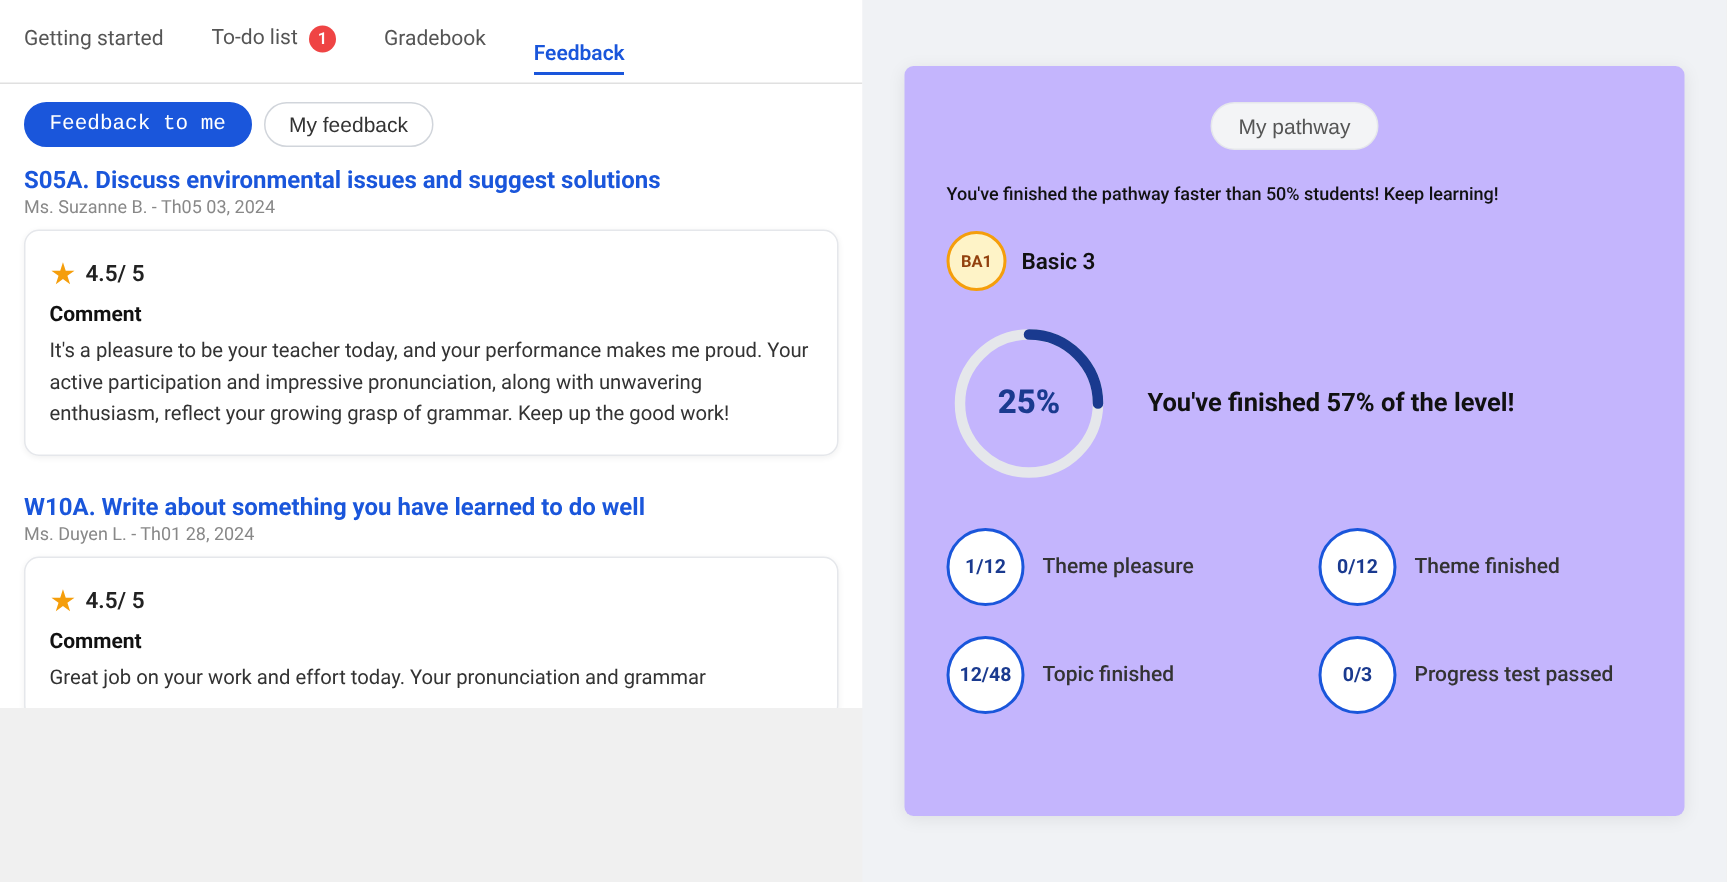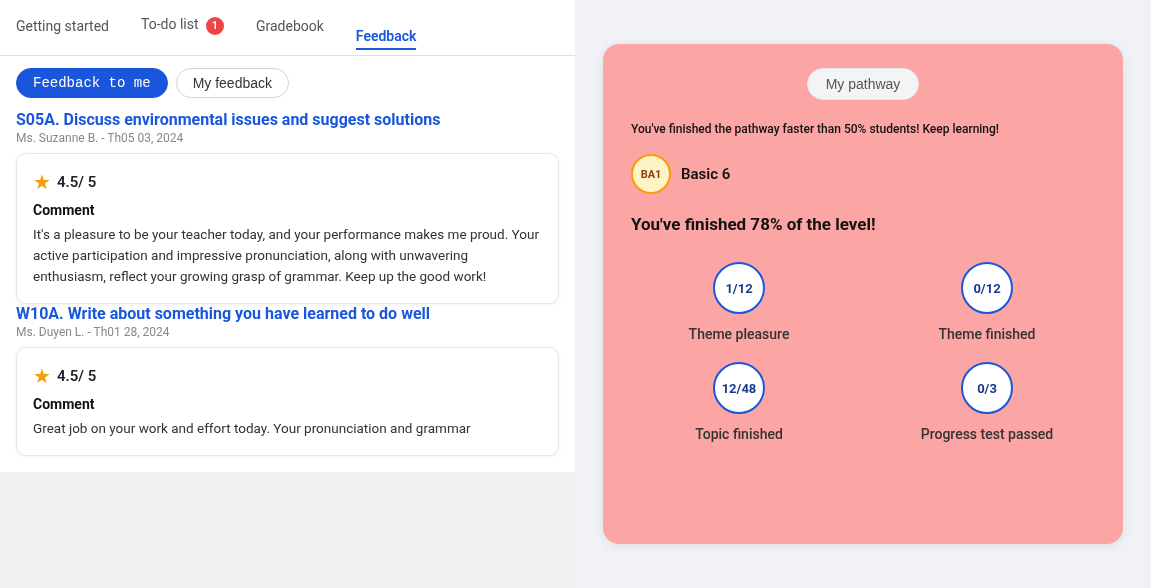--- a/index.html
+++ b/index.html
@@ -86,20 +86,21 @@
     }
 
     
     .feedback-list {
       flex: 1;
       overflow-y: auto;
       padding: 0 16px 16px;
     }
 
     .feedback-section {
+      margin-bottom: 24px;
     }
 
     .feedback-section-title {
       font-size: 16px;
       font-weight: 700;
       color: #1a56db;
       margin-bottom: 2px;
     }
 
     .feedback-meta {
@@ -148,22 +149,22 @@
     .right-panel {
       flex: 1;
       background: #f0f2f5;
       display: flex;
       align-items: center;
       justify-content: center;
       padding: 16px;
     }
 
     .achievement-card {
-      background: #fca5a5;
-      border-radius: 16px;
+      background: #c4b5fd;
+      border-radius: 6px;
       box-shadow: 0 2px 12px rgba(0,0,0,0.08);
       padding: 24px 28px;
       width: 520px;
       min-height: 500px;
     }
 
     
     .right-nav {
       display: flex;
       gap: 8px;
@@ -261,21 +262,20 @@
     .stats-grid {
       display: grid;
       grid-template-columns: 1fr 1fr;
       gap: 20px 32px;
     }
 
     .stat-item {
       display: flex;
       align-items: center;
       gap: 12px;
-      flex-direction: column;
     }
 
     .stat-circle {
       width: 52px;
       height: 52px;
       border-radius: 50%;
       border: 2.5px solid #1a56db;
       display: flex;
       align-items: center;
       justify-content: center;
@@ -347,25 +347,32 @@
   <div class="achievement-card">
 
     <div class="right-nav">
       <button class="right-tab default">My pathway</button>
     </div>
 
     <div class="achievement-msg">You've finished the pathway faster than 50% students! Keep learning!</div>
 
     <div class="badge-row">
       <div class="badge-circle">BA1</div>
-      <span class="badge-label">Basic 6</span>
+      <span class="badge-label">Basic 3</span>
     </div>
 
     <div class="progress-section">
-      <div class="progress-desc">You've finished 78% of the level!</div>
+      <div class="circle-container">
+        <svg width="110" height="110" viewBox="0 0 110 110">
+          <circle cx="55" cy="55" r="46" fill="none" stroke="#e5e7eb" stroke-width="7"></circle>
+          <circle cx="55" cy="55" r="46" fill="none" stroke="#1a3a8f" stroke-width="7" stroke-dasharray="288.4" stroke-dashoffset="216.3" stroke-linecap="round"></circle>
+        </svg>
+        <div class="circle-text">25%</div>
+      </div>
+      <div class="progress-desc">You've finished 57% of the level!</div>
     </div>
 
     <div class="stats-grid">
 
       <div class="stat-item">
         <div class="stat-circle">1/12</div>
         <span class="stat-label">Theme pleasure</span>
       </div>
 
       <div class="stat-item">

